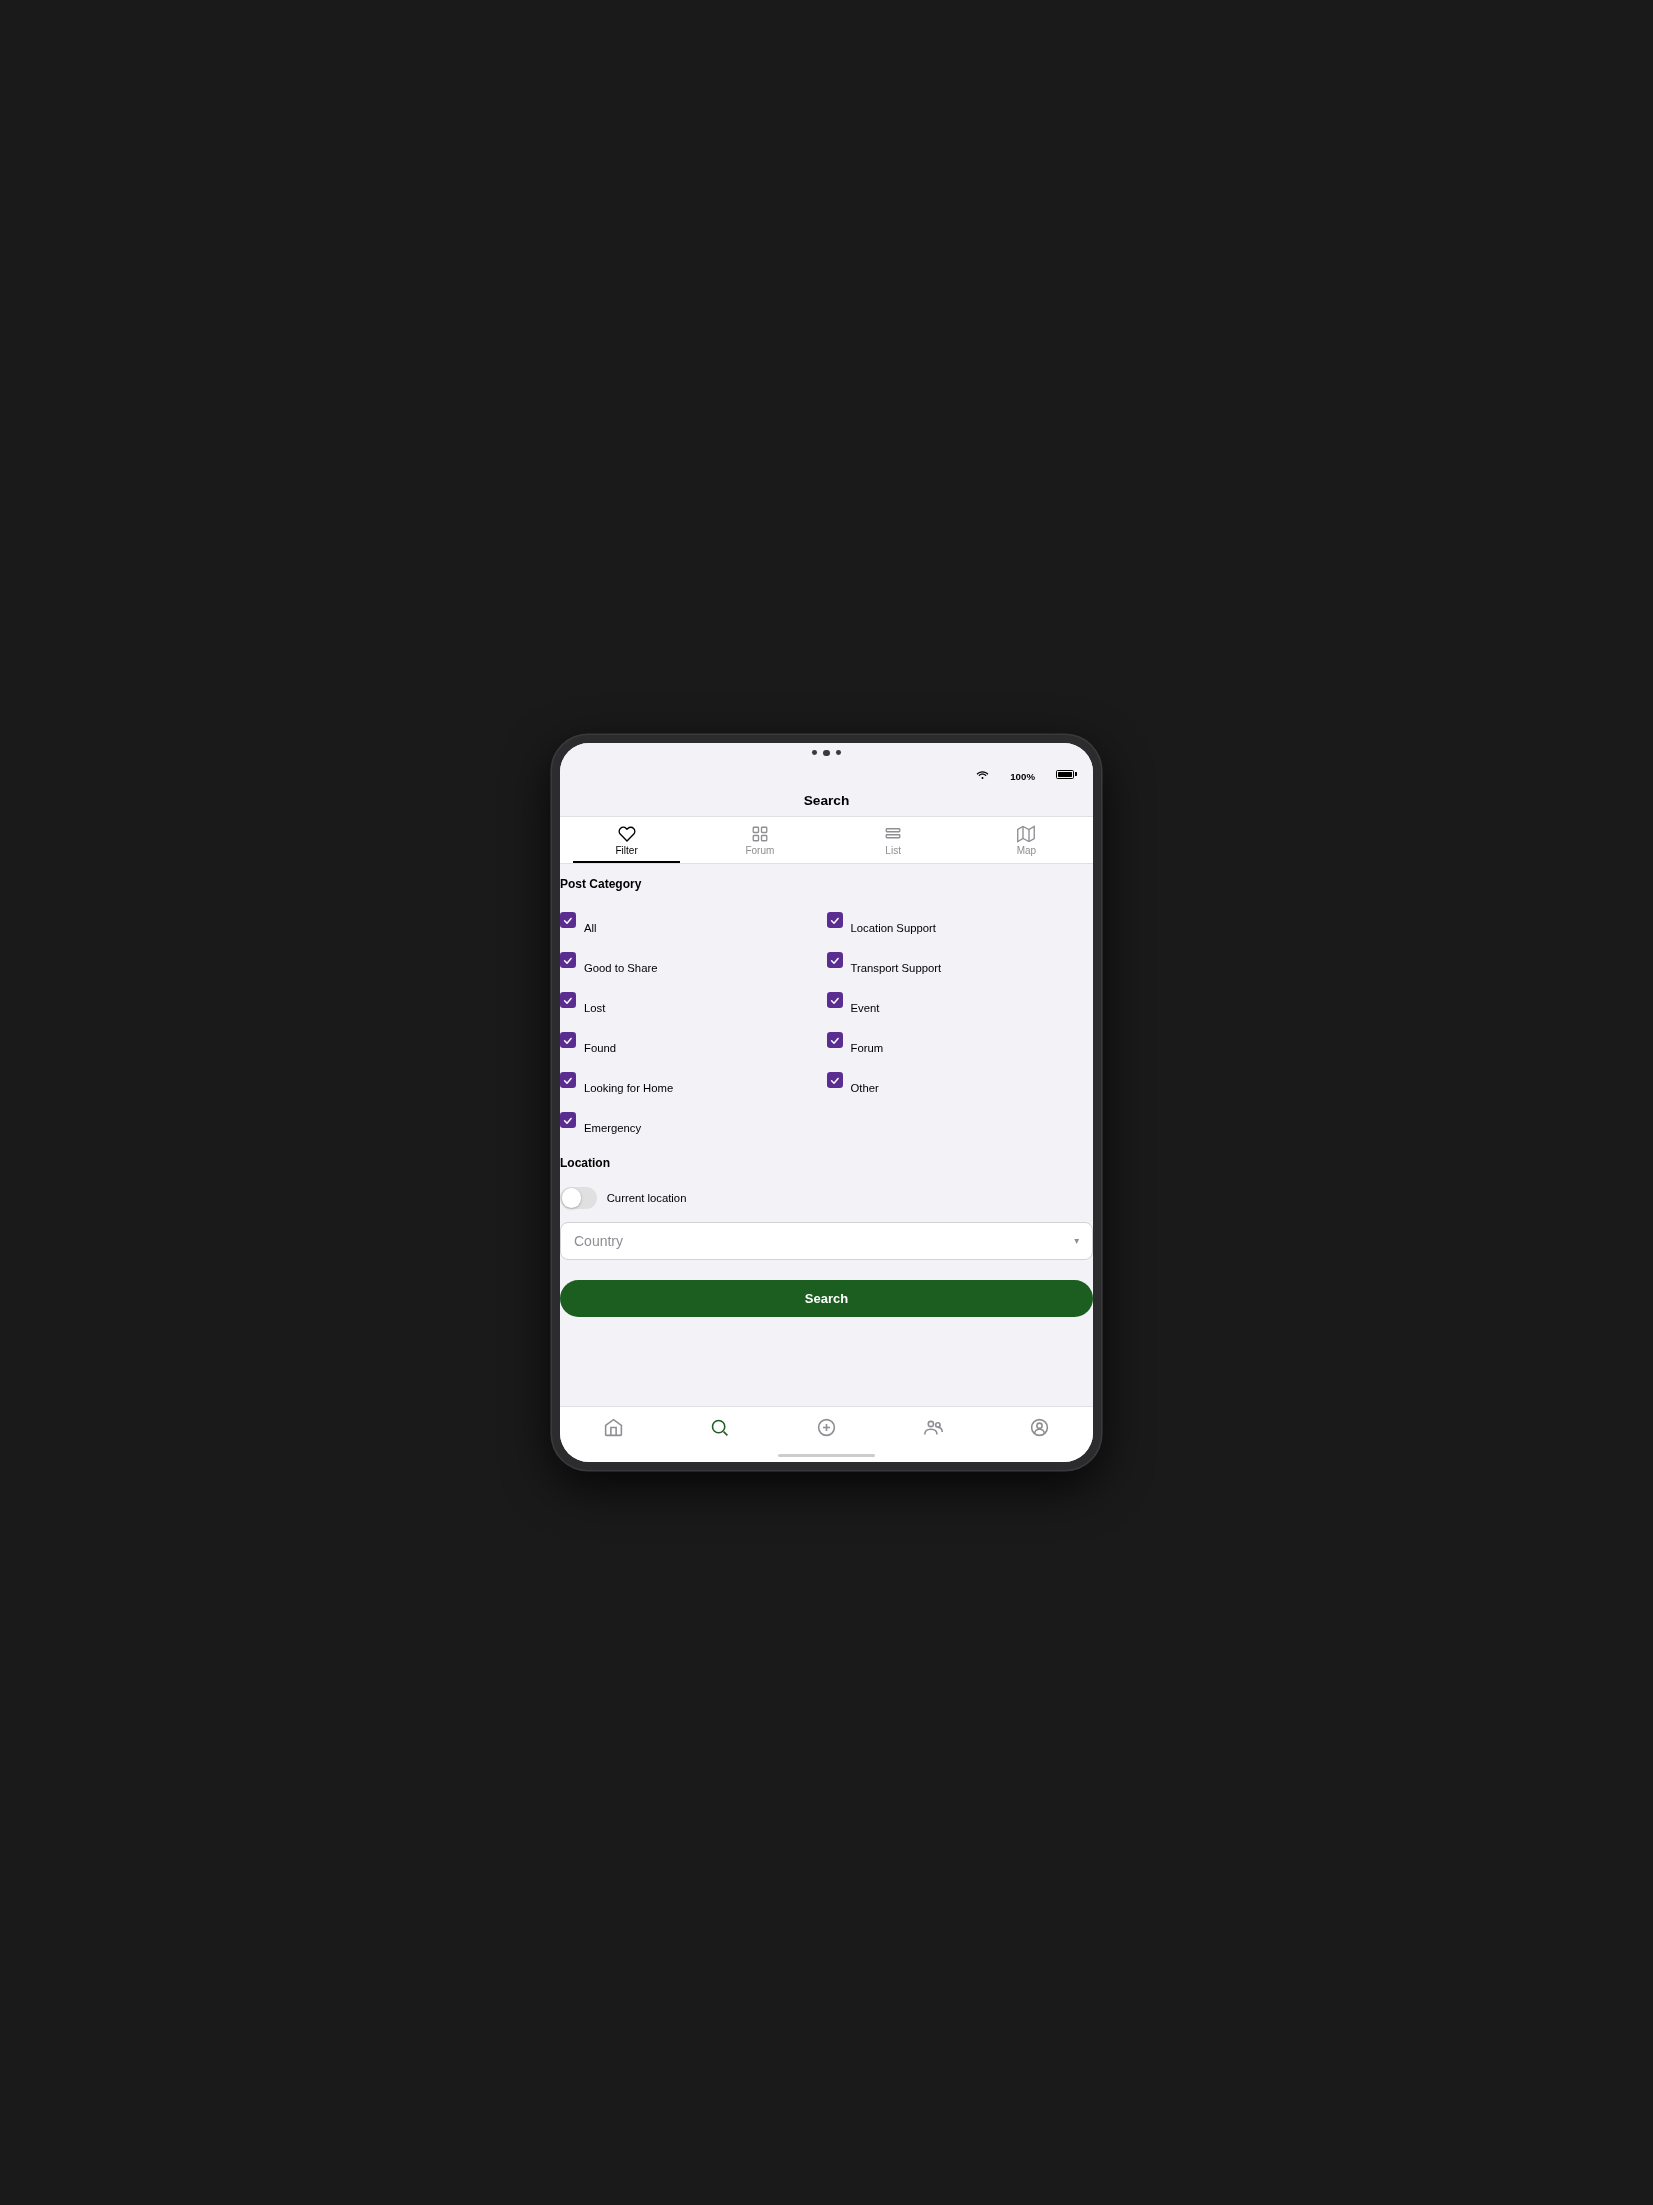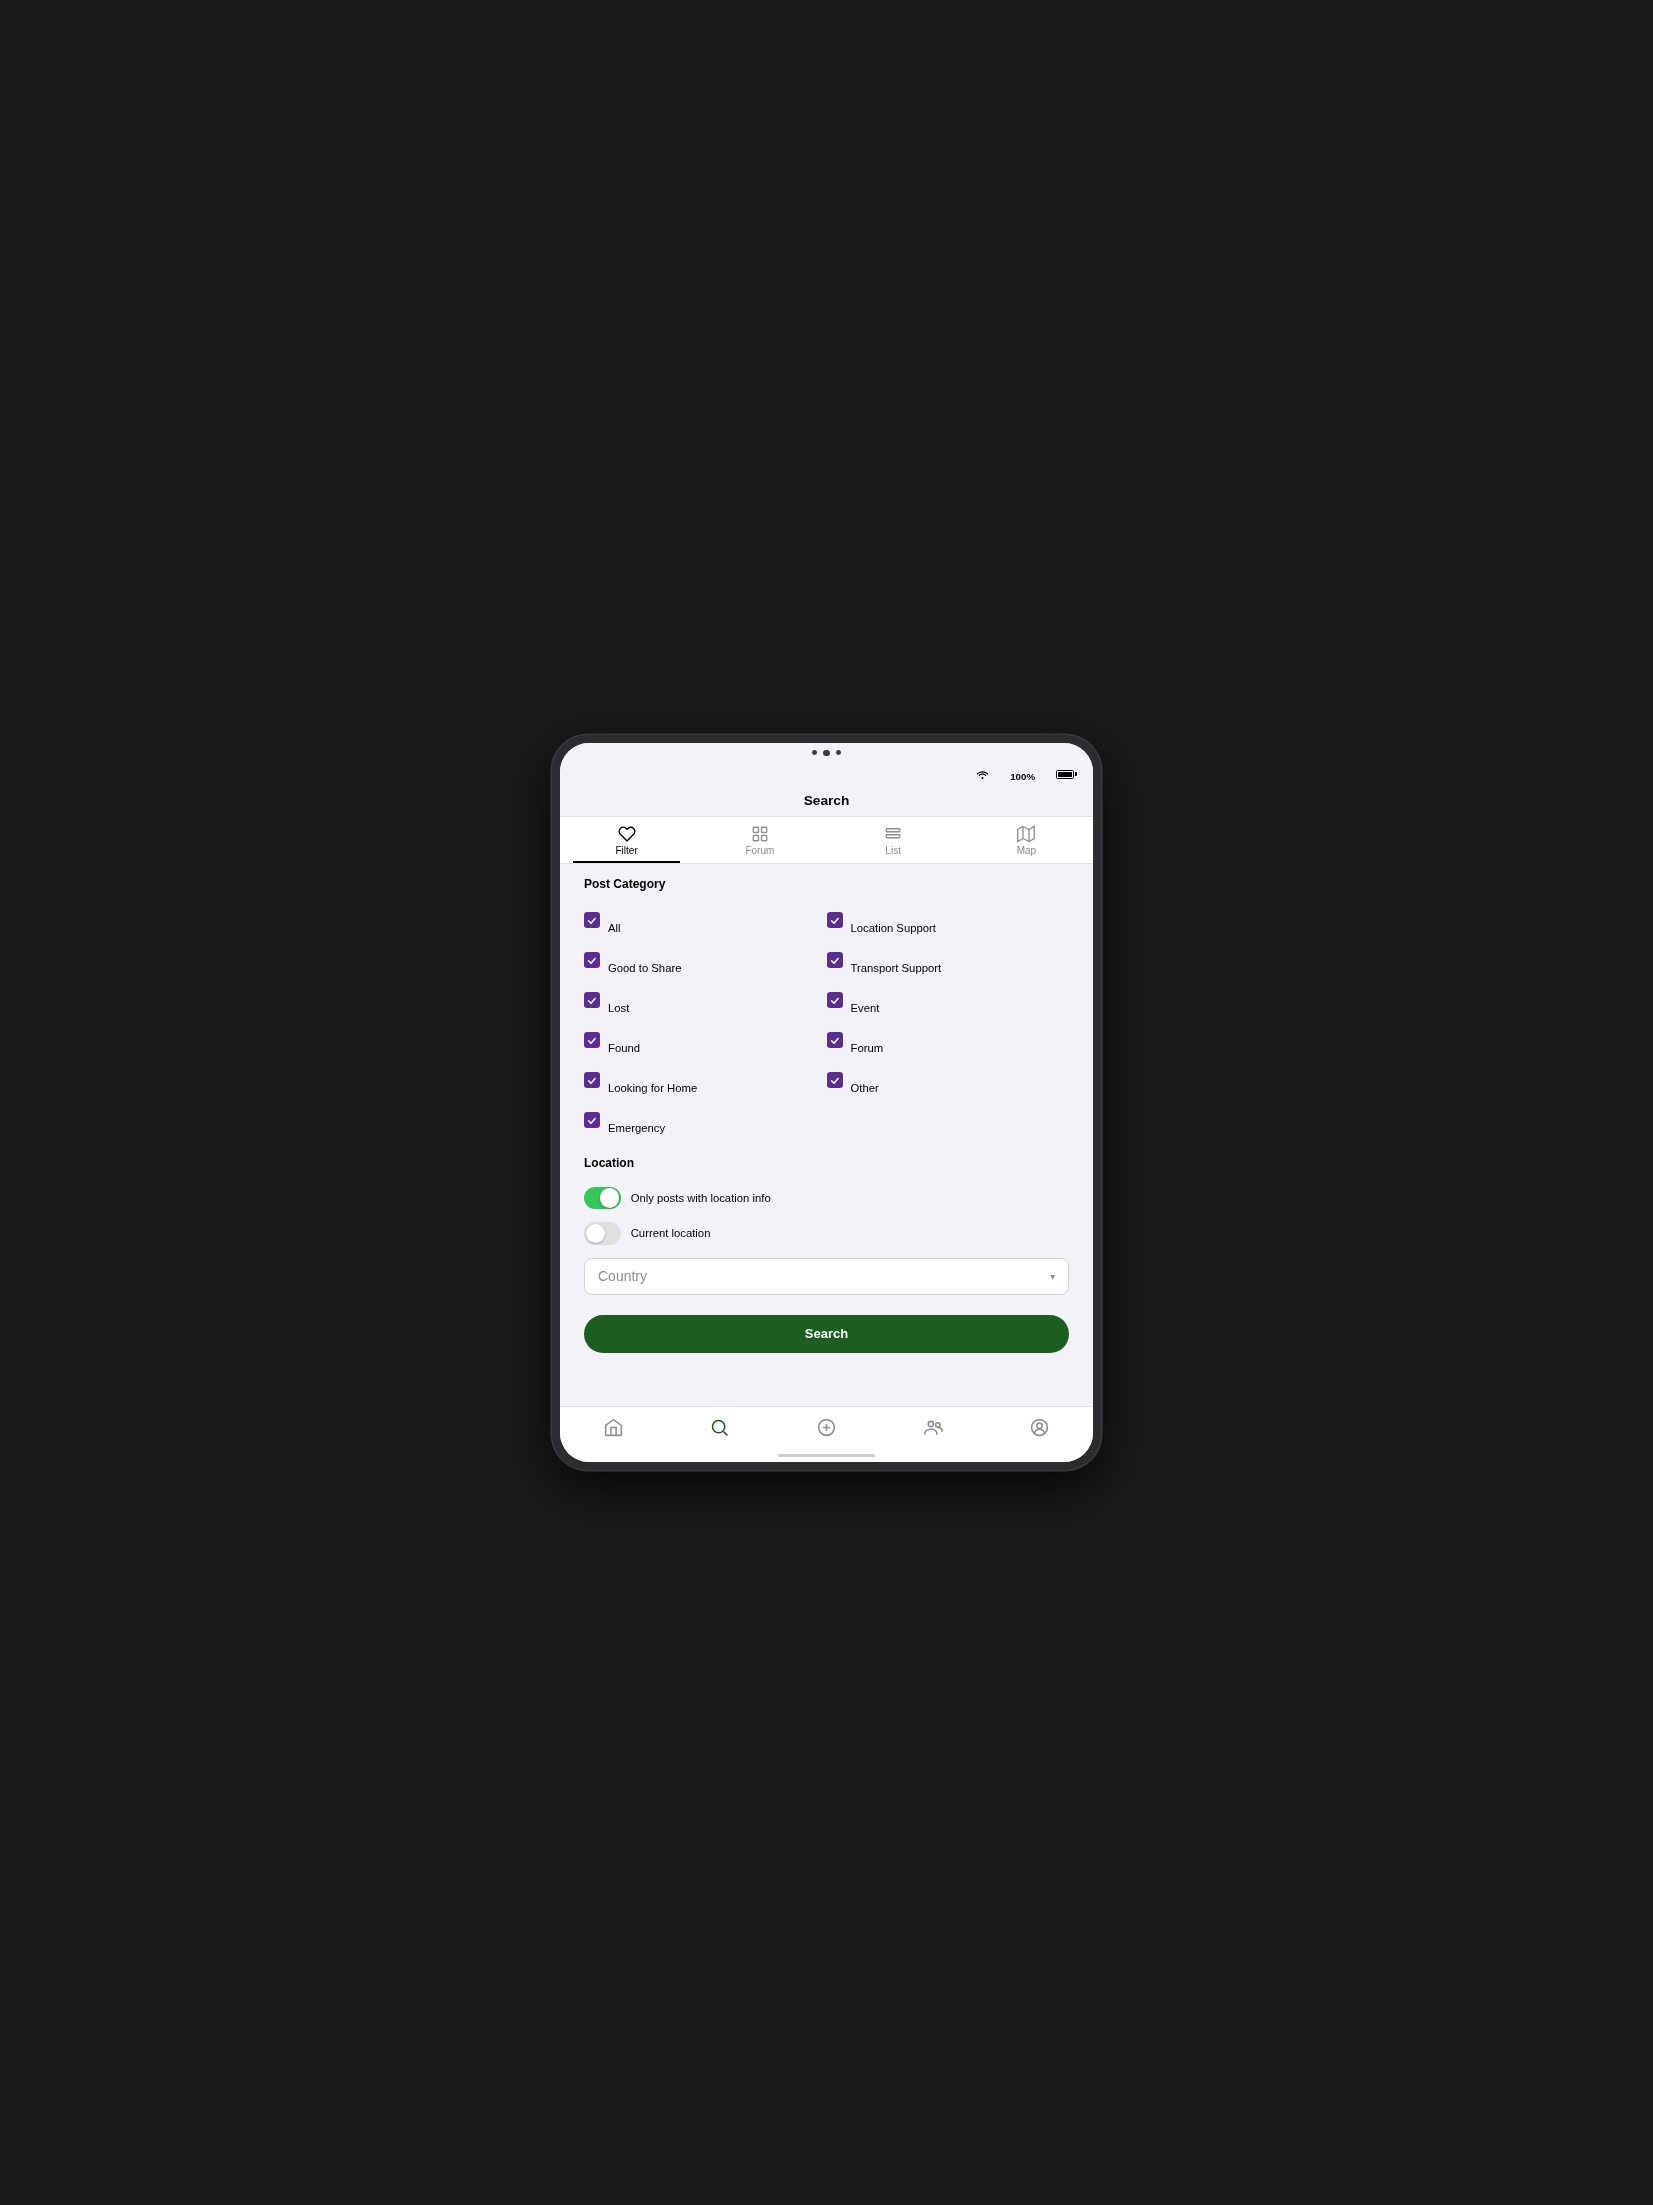--- a/index.html
+++ b/index.html
@@ -125,21 +125,21 @@
     .tab-icon {
       width: 18px;
       height: 18px;
     }
 
     
     .content {
       flex: 1;
       overflow-y: auto;
       background: #f2f2f7;
-      padding: 13px 24px;
+      padding: 13px 0;
     }
 
     .section-title {
       font-size: 12px;
       font-weight: 600;
       color: #000;
       margin-bottom: 9.7px;
     }
 
     
@@ -500,26 +500,20 @@
                 </svg>
             </div>
             <span class="checkbox-label">Other</span>
           </div>
         </div>
       </div>
 
       <div class="location-section">
         <div class="section-title">Location</div>
 
-        <div class="toggle-row">
-          <div class="toggle on">
-            <div class="toggle-thumb"></div>
-          </div>
-          <span class="toggle-label">Only posts with location info</span>
-        </div>
 
         <div class="toggle-row">
           <div class="toggle off">
             <div class="toggle-thumb"></div>
           </div>
           <span class="toggle-label">Current location</span>
         </div>
 
         <div class="dropdown">
           <span class="dropdown-text">Country</span>

